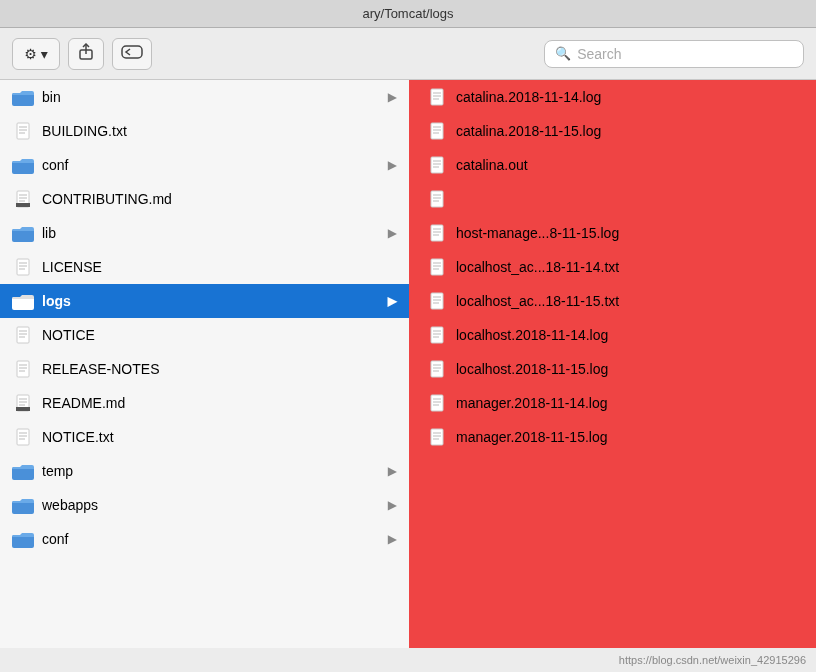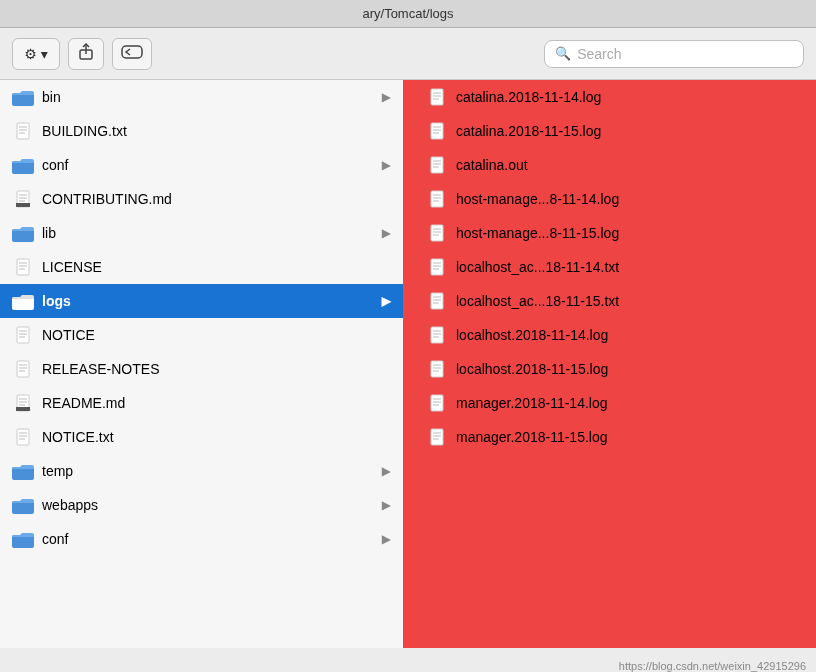--- a/index.html
+++ b/index.html
@@ -76,21 +76,21 @@
 
     
     .main-content {
       display: flex;
       height: calc(672px - 28px - 52px - 24px);
     }
 
     
     .left-panel {
       width: 410px;
-      border-right: 7px solid #ef4444;
+      border-right: 1px solid #ef4444;
       overflow-y: auto;
       background: #f6f6f6;
     }
 
     .file-row {
       display: flex;
       align-items: center;
       height: 34px;
       padding: 0 12px;
       cursor: pointer;
@@ -139,21 +139,21 @@
       display: flex;
       align-items: center;
       height: 34px;
       padding: 0 16px;
       cursor: pointer;
     }
 
     
     .watermark {
       position: absolute;
-      bottom: 0;
+      bottom: 6px;
       right: 10px;
       font-size: 11px;
       color: #888;
     }
   </style>
 </head>
 <body>
 
 <div class="titlebar">
   <span class="titlebar-title">ary/Tomcat/logs</span>
@@ -388,21 +388,20 @@
       <div class="right-file-row">
         <div class="file-icon">
           <svg viewBox="0 0 14 18" width="14" height="18">
       <rect x="1" y="1" width="12" height="16" rx="1" fill="#fff" stroke="#ccc" stroke-width="1"></rect>
       <line x1="3" y1="5" x2="11" y2="5" stroke="#bbb" stroke-width="1"></line>
       <line x1="3" y1="8" x2="11" y2="8" stroke="#bbb" stroke-width="1"></line>
       <line x1="3" y1="11" x2="9" y2="11" stroke="#bbb" stroke-width="1"></line>
 
     </svg>
         </div>
-        <span class="file-name">host-manage...8-11-14.log</span>
       </div>
       <div class="right-file-row">
         <div class="file-icon">
           <svg viewBox="0 0 14 18" width="14" height="18">
       <rect x="1" y="1" width="12" height="16" rx="1" fill="#fff" stroke="#ccc" stroke-width="1"></rect>
       <line x1="3" y1="5" x2="11" y2="5" stroke="#bbb" stroke-width="1"></line>
       <line x1="3" y1="8" x2="11" y2="8" stroke="#bbb" stroke-width="1"></line>
       <line x1="3" y1="11" x2="9" y2="11" stroke="#bbb" stroke-width="1"></line>
 
     </svg>

